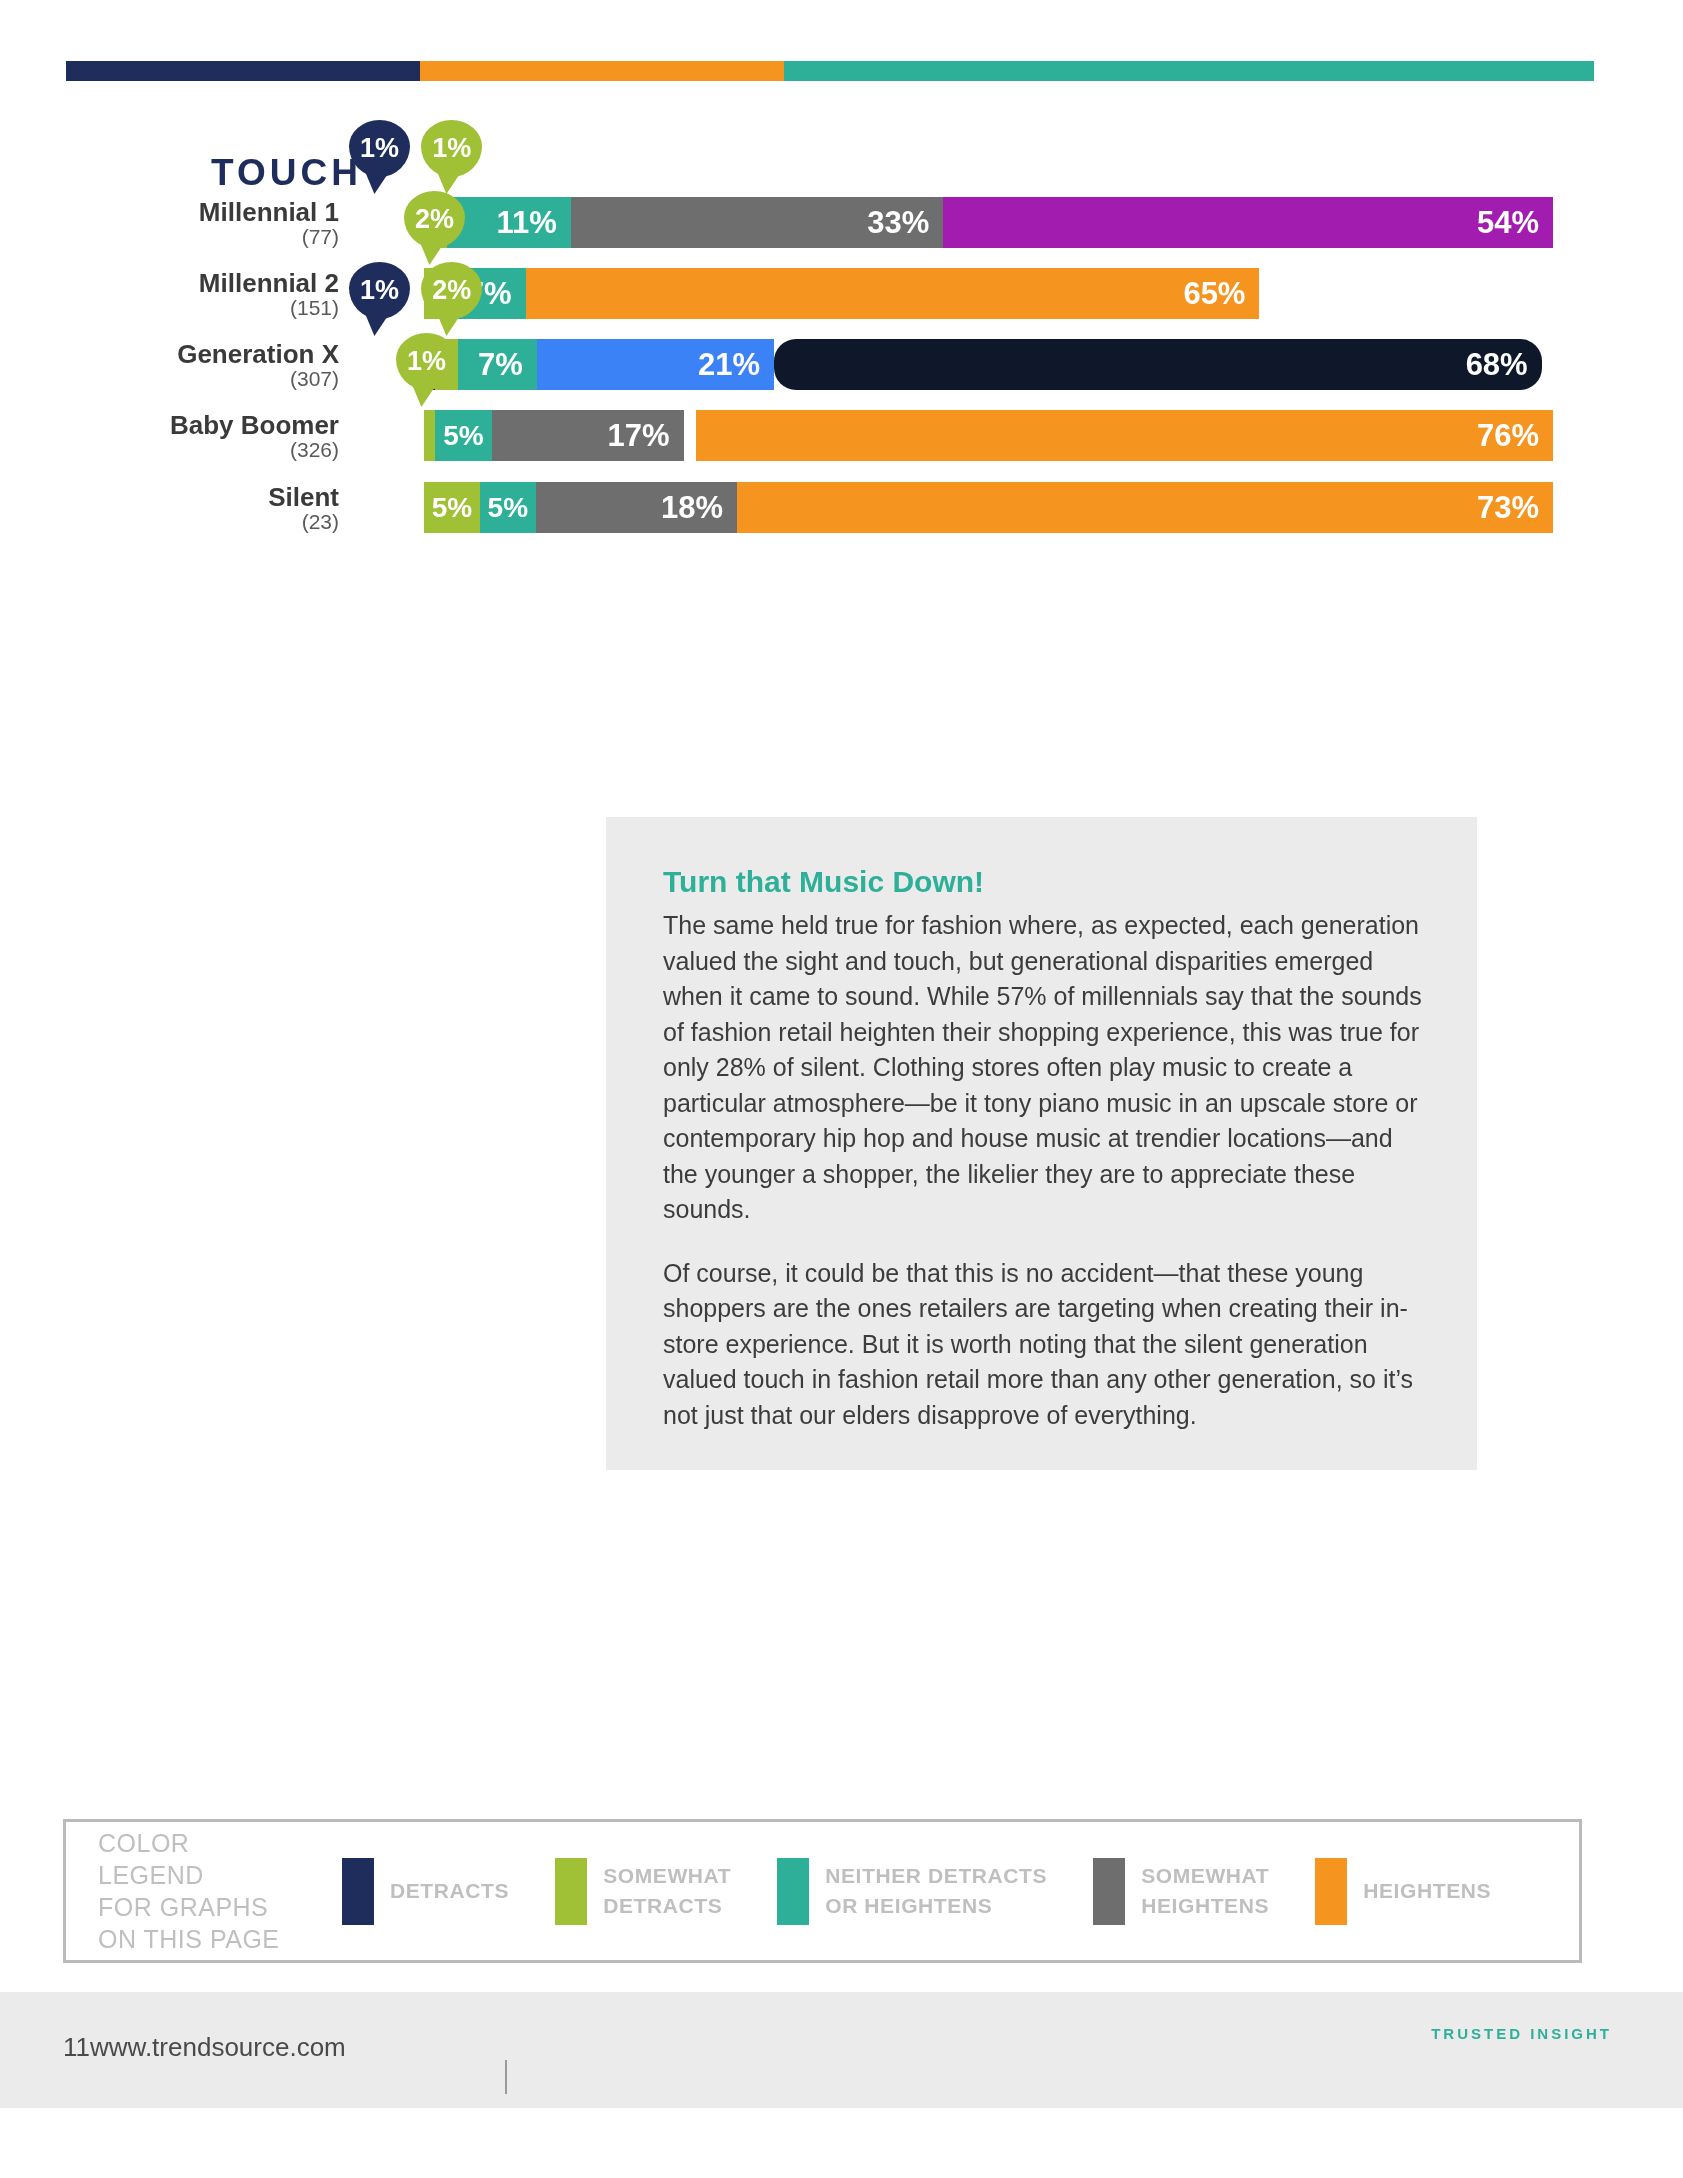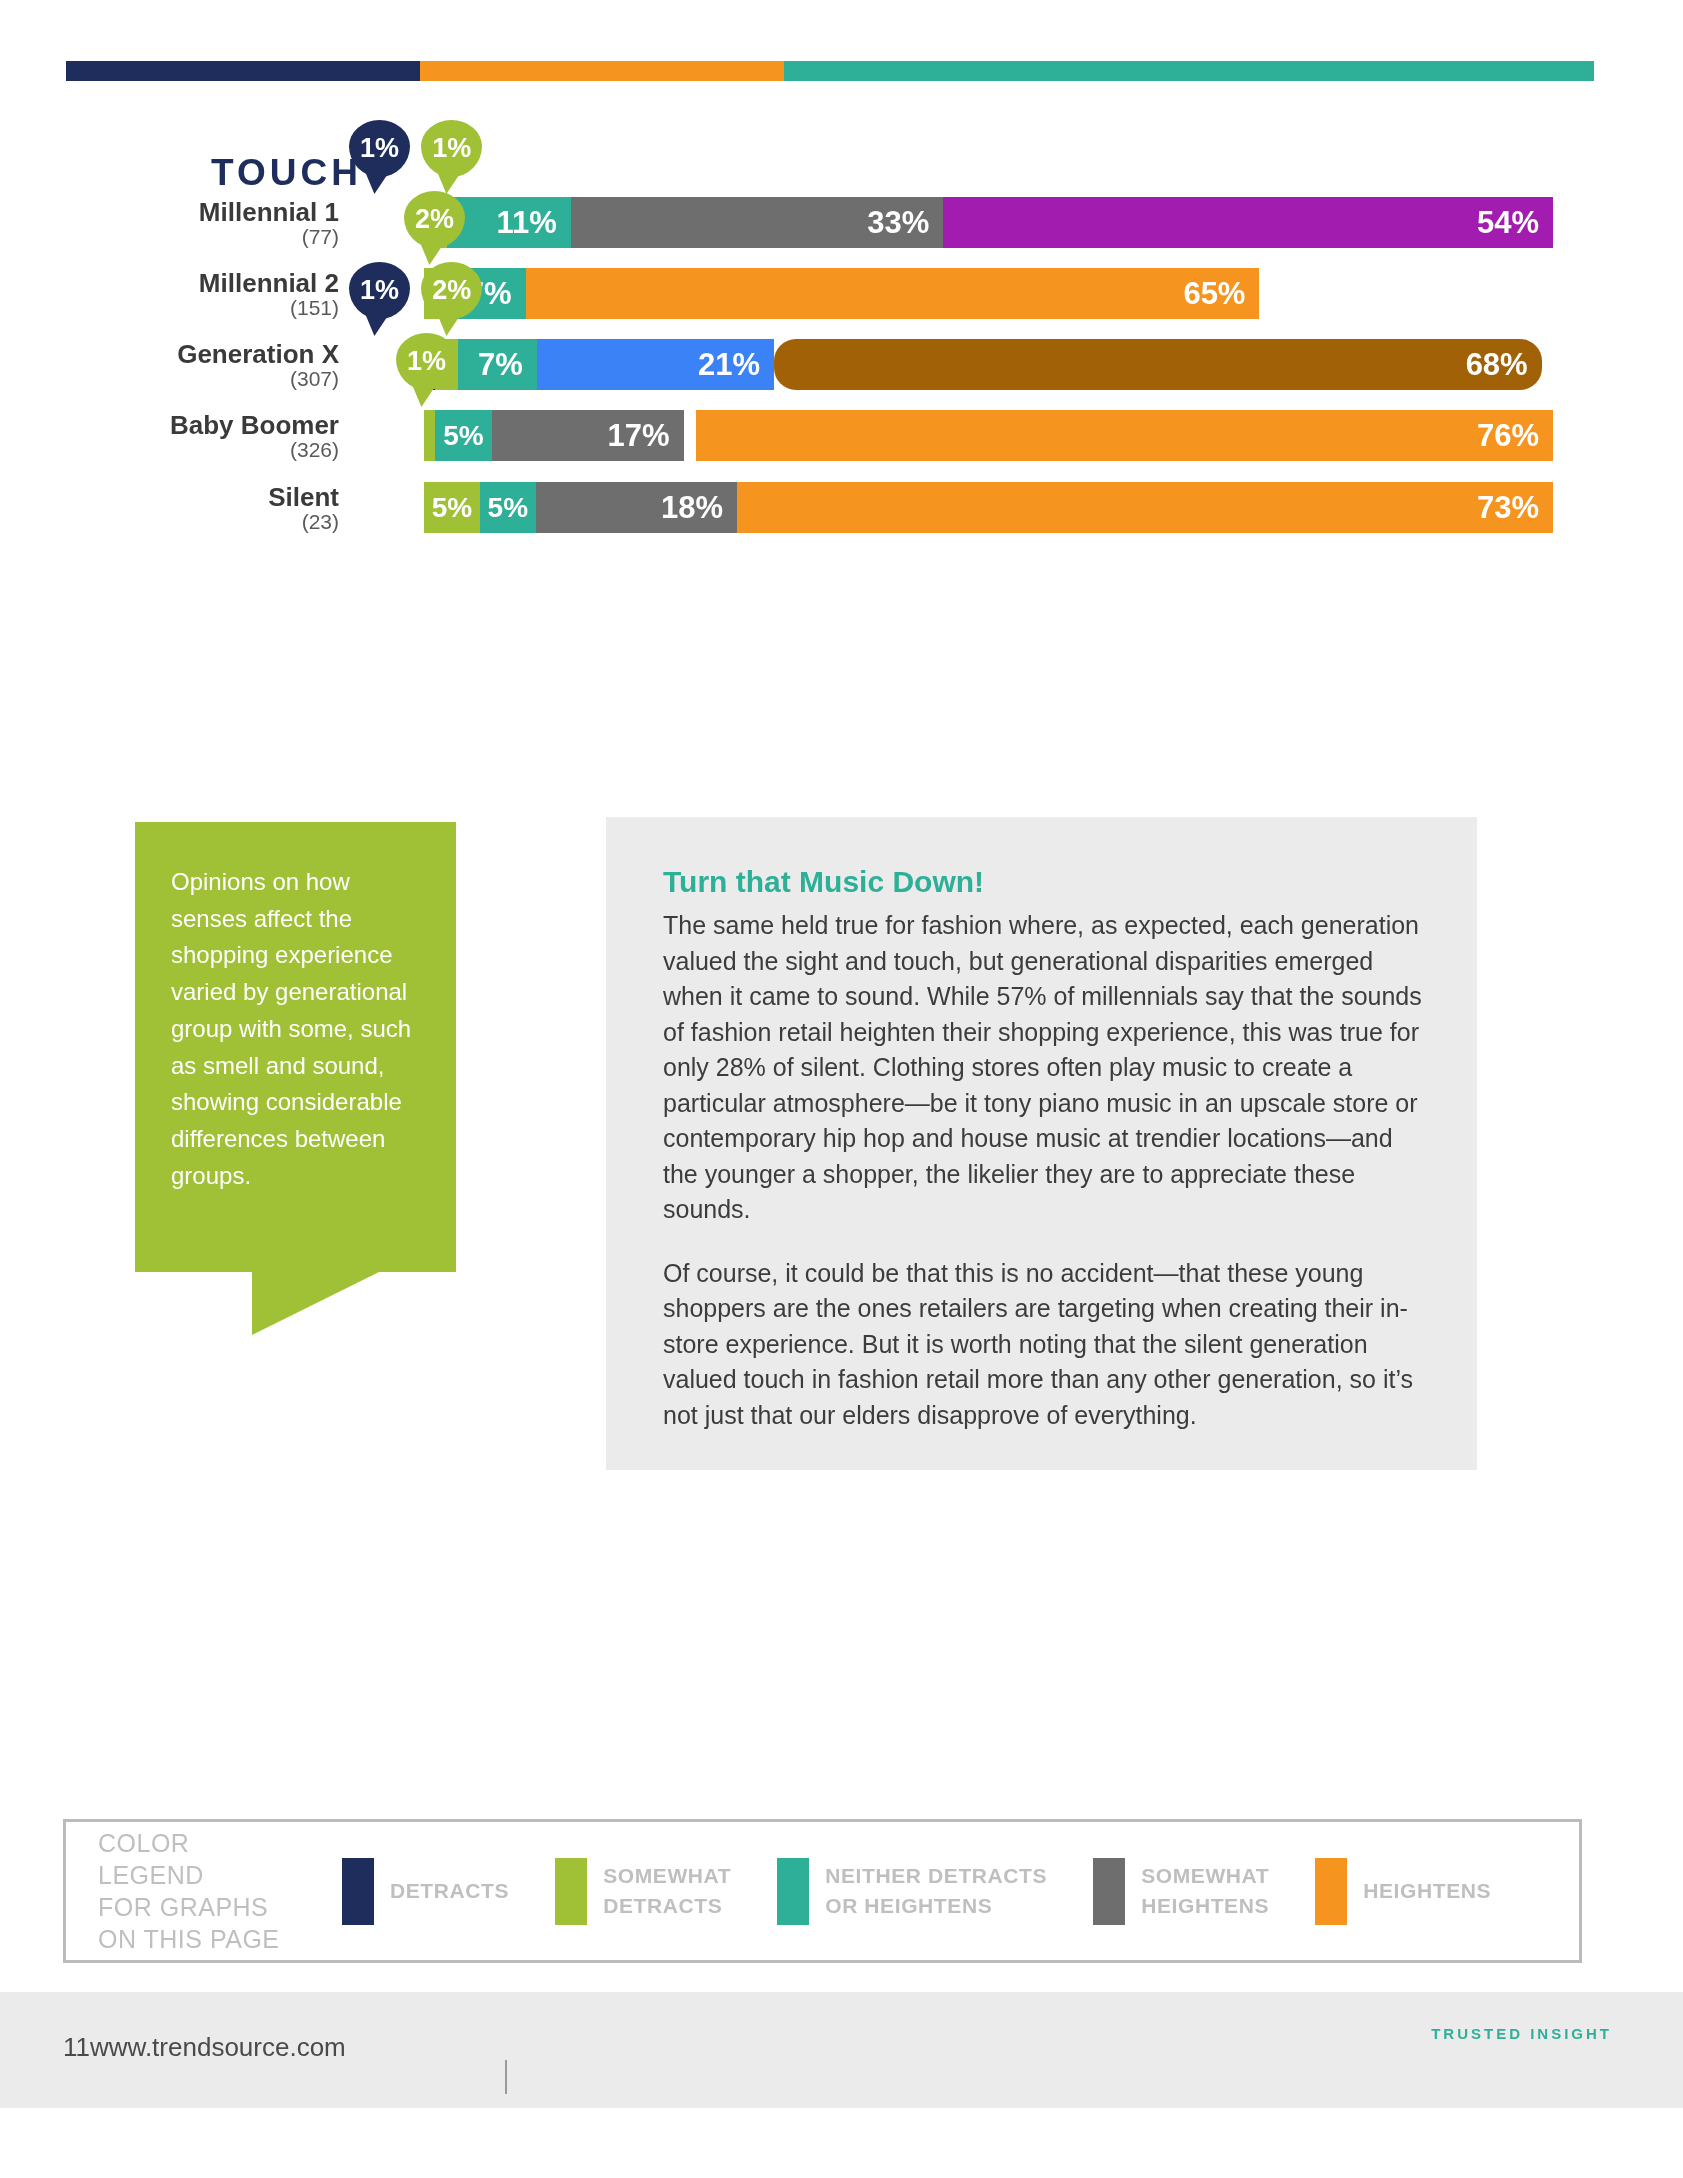--- a/index.html
+++ b/index.html
@@ -208,21 +208,21 @@
                 <span style="color: rgb(255, 255, 255); position: relative; z-index: 2;">2%</span>
                 <i class="tail"></i>
               </div>
             </div>
             <div class="seg" style="width: 7%; background: rgb(46, 176, 152);">
               <span class="val">7%</span>
             </div>
             <div class="seg" style="width: 21%; background: #3b82f6;">
               <span class="val">21%</span>
             </div>
-            <div class="seg" style="width: 68%; background: #a16207; border-radius: 22px;">
+            <div class="seg" style="width: 68%; background: #0f172a; border-radius: 22px;">
               <span class="val">68%</span>
             </div>
           </div>
         </div>
         <div class="row" style="top: 263px;">
           <div class="row-label">
             <span class="name">Baby Boomer</span>
             <span class="n">(326)</span>
           </div>
           <div class="bar">
@@ -259,24 +259,20 @@
               <span class="val">18%</span>
             </div>
             <div class="seg" style="width: 73%; background: rgb(245, 148, 31);">
               <span class="val">73%</span>
             </div>
           </div>
         </div>
       </div>
   </div>
 
-  <div id="bubble">
-    <div class="inner">Opinions on how senses affect the shopping experience varied by generational group with some, such as smell and sound, showing considerable differences between groups.</div>
-    <div class="tail"></div>
-  </div>
 
   <div id="panel">
     <h2>Turn that Music Down!</h2>
     <p>The same held true for fashion where, as expected, each generation valued the sight and touch, but generational disparities emerged when it came to sound. While 57% of millennials say that the sounds of fashion retail heighten their shopping experience, this was true for only 28% of silent. Clothing stores often play music to create a particular atmosphere—be it tony piano music in an upscale store or contemporary hip hop and house music at trendier locations—and the younger a shopper, the likelier they are to appreciate these sounds.</p>
     <p>Of course, it could be that this is no accident—that these young shoppers are the ones retailers are targeting when creating their in-store experience. But it is worth noting that the silent generation valued touch in fashion retail more than any other generation, so it’s not just that our elders disapprove of everything.</p>
   </div>
 
   <div id="legend">
     <div class="heading" style="white-space:pre-line">COLOR LEGEND
 FOR GRAPHS

